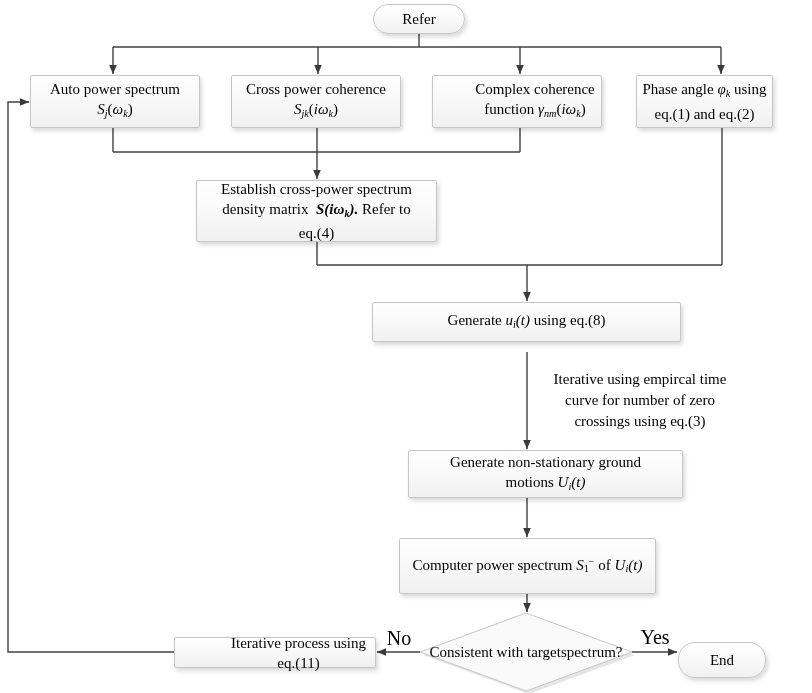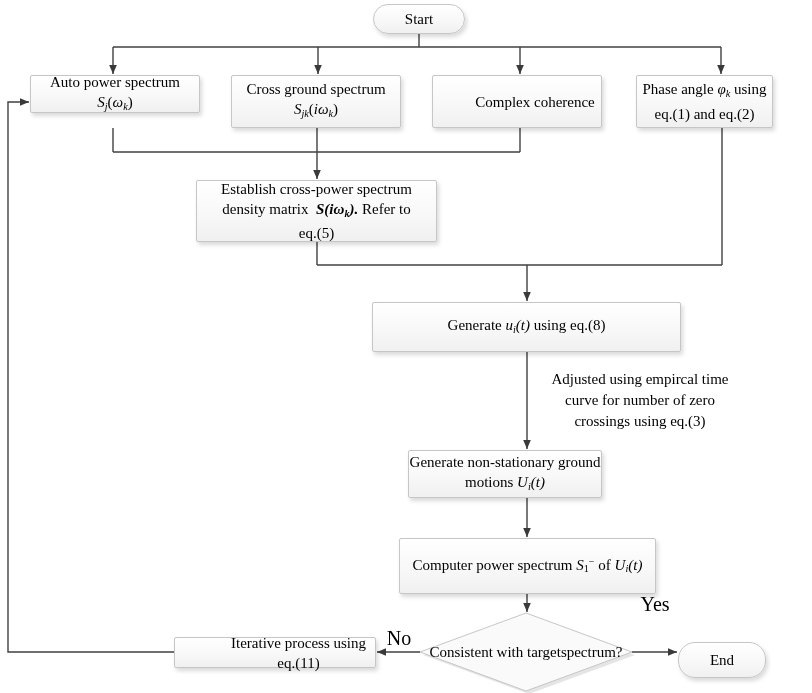--- a/index.html
+++ b/index.html
@@ -26,33 +26,33 @@
   .floating-text{
     position:absolute;text-align:center;font-size:15px;line-height:21px;
   }
   .edge-label{position:absolute;font-size:20px;line-height:16px;text-align:center;}
   .diamond-text{
     position:absolute;display:flex;flex-direction:row;justify-content:center;
     align-items:center;text-align:center;font-size:15px;line-height:21px;
   }
   
   #node-start{left:373px;top:4px;width:92px;height:30px;}
-  #node-auto{left:30px;top:75px;width:170px;height:38px;}
+  #node-auto{left:30px;top:75px;width:170px;height:53px;}
   #node-cross{left:231px;top:75px;width:170px;height:53px;}
   #node-coherence{left:432px;top:75px;width:170px;height:53px;padding-left:36px;}
   #node-phase{left:636px;top:75px;width:137px;height:53px;}
   #node-establish{left:196px;top:180px;width:241px;height:62px;}
-  #node-generate-u{left:372px;top:302px;width:309px;height:50px;}
-  #node-generate-cap-u{left:408px;top:450px;width:194px;height:48px;}
+  #node-generate-u{left:372px;top:302px;width:309px;height:40px;}
+  #node-generate-cap-u{left:408px;top:450px;width:275px;height:48px;}
   #node-computer{left:399px;top:538px;width:257px;height:56px;}
   #node-iterative{left:174px;top:637px;width:202px;height:31px;padding-left:47px;}
   #node-end{left:678px;top:634px;width:88px;height:36px;margin-top:8px;}
   #diamond-text{left:420px;top:613px;width:212px;height:78px;}
   #annotation{left:528px;top:369px;width:224px;}
-  #label-yes{left:636px;top:596px;width:38px;font-family:Liberation Serif, serif;}
+  #label-yes{left:636px;top:629px;width:38px;font-family:Liberation Serif, serif;}
   #label-no{left:384px;top:630px;width:30px;}
 </style>
 </head>
 <body>
 
 <div class="canvas">
 
   <svg class="wires" viewBox="0 0 812 693">
     <defs>
       <marker id="arr" markerUnits="userSpaceOnUse" markerWidth="10" markerHeight="9" refX="9" refY="3.8" orient="auto">
@@ -82,53 +82,54 @@
     <polyline class="edge" points="527,578 527,612" marker-end="url(#arr)"></polyline>
 
     <polyline class="edge" points="632,652 677,652" marker-end="url(#arr)"></polyline>
     <polyline class="edge" points="420,652 377,652" marker-end="url(#arr)"></polyline>
     <polyline class="edge" points="174,652 8,652 8,102 29,102" marker-end="url(#arr)"></polyline>
 
     <polygon points="529,616 635,655 529,694 423,655" fill="rgba(0,0,0,0.10)"></polygon>
     <polygon points="526,613 632,652 526,691 420,652" fill="#fafafa" stroke="#c6c6c6" stroke-width="1"></polygon>
   </svg>
 
-  <div id="node-start" class="node stadium">Start</div>
+  <div id="node-start" class="node stadium">Refer</div>
 
   <div id="node-auto" class="node">
       <div class="tline"><span>Auto power spectrum</span></div>
       <div class="tline"><span class="it">S</span><span class="it sb">j</span><span>(</span><span class="it">ω</span><span class="it sb">k</span><span>)</span></div>
     </div>
 
   <div id="node-cross" class="node">
-      <div class="tline"><span>Cross ground spectrum</span></div>
+      <div class="tline"><span>Cross power coherence</span></div>
       <div class="tline"><span class="it">S</span><span class="it sb">jk</span><span>(</span><span class="it">i</span><span class="it">ω</span><span class="it sb">k</span><span>)</span></div>
     </div>
 
   <div id="node-coherence" class="node">
       <div class="tline"><span>Complex coherence</span></div>
+      <div class="tline"><span>function </span><span class="it">γ</span><span class="it sb">nm</span><span>(</span><span class="it">i</span><span class="it">ω</span><span class="it sb">k</span><span>)</span></div>
     </div>
 
   <div id="node-phase" class="node">
       <div class="tline"><span>Phase angle </span><span class="it">φ</span><span class="it sb">k</span><span> using</span></div>
       <div class="tline"><span>eq.(1) and eq.(2)</span></div>
     </div>
 
   <div id="node-establish" class="node">
       <div class="tline"><span>Establish cross-power spectrum</span></div>
       <div class="tline"><span>density matrix  </span><span class="it bd">S(i</span><span class="it bd">ω</span><span class="it bd sb">k</span><span class="it bd">).</span><span> Refer to</span></div>
-      <div class="tline"><span>eq.(5)</span></div>
+      <div class="tline"><span>eq.(4)</span></div>
     </div>
 
   <div id="node-generate-u" class="node">
       <div class="tline"><span>Generate </span><span class="it">u</span><span class="it sb">i</span><span class="it">(t)</span><span> using eq.(8)</span></div>
     </div>
 
   <div id="annotation" class="floating-text">
-      <div class="tline"><span>Adjusted using empircal time</span></div>
+      <div class="tline"><span>Iterative using empircal time</span></div>
       <div class="tline"><span>curve for number of zero</span></div>
       <div class="tline"><span>crossings using eq.(3)</span></div>
     </div>
 
   <div id="node-generate-cap-u" class="node">
       <div class="tline"><span>Generate non-stationary ground</span></div>
       <div class="tline"><span>motions </span><span class="it">U</span><span class="it sb">i</span><span class="it">(t)</span></div>
     </div>
 
   <div id="node-computer" class="node">

